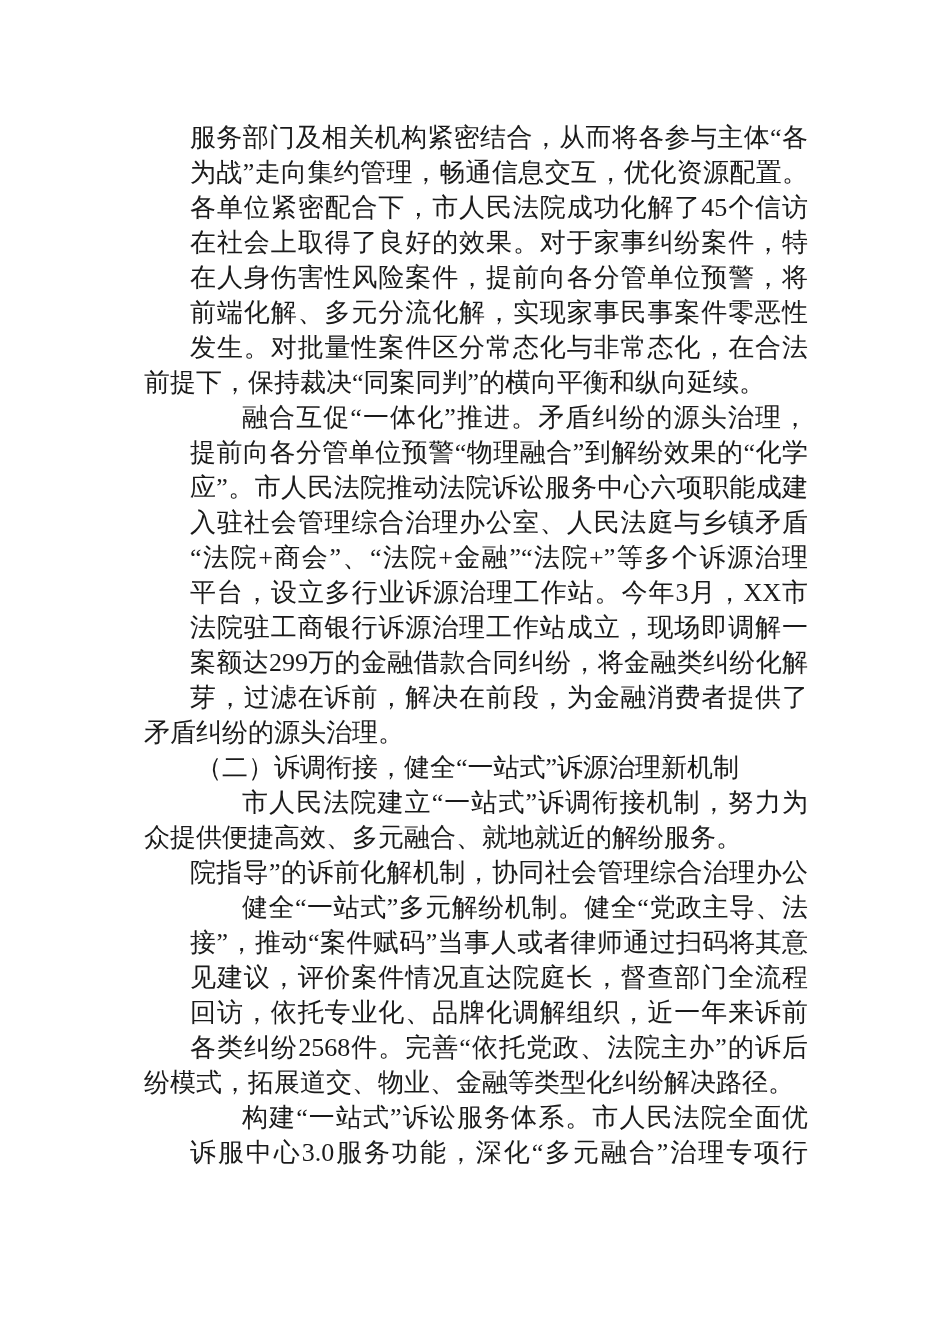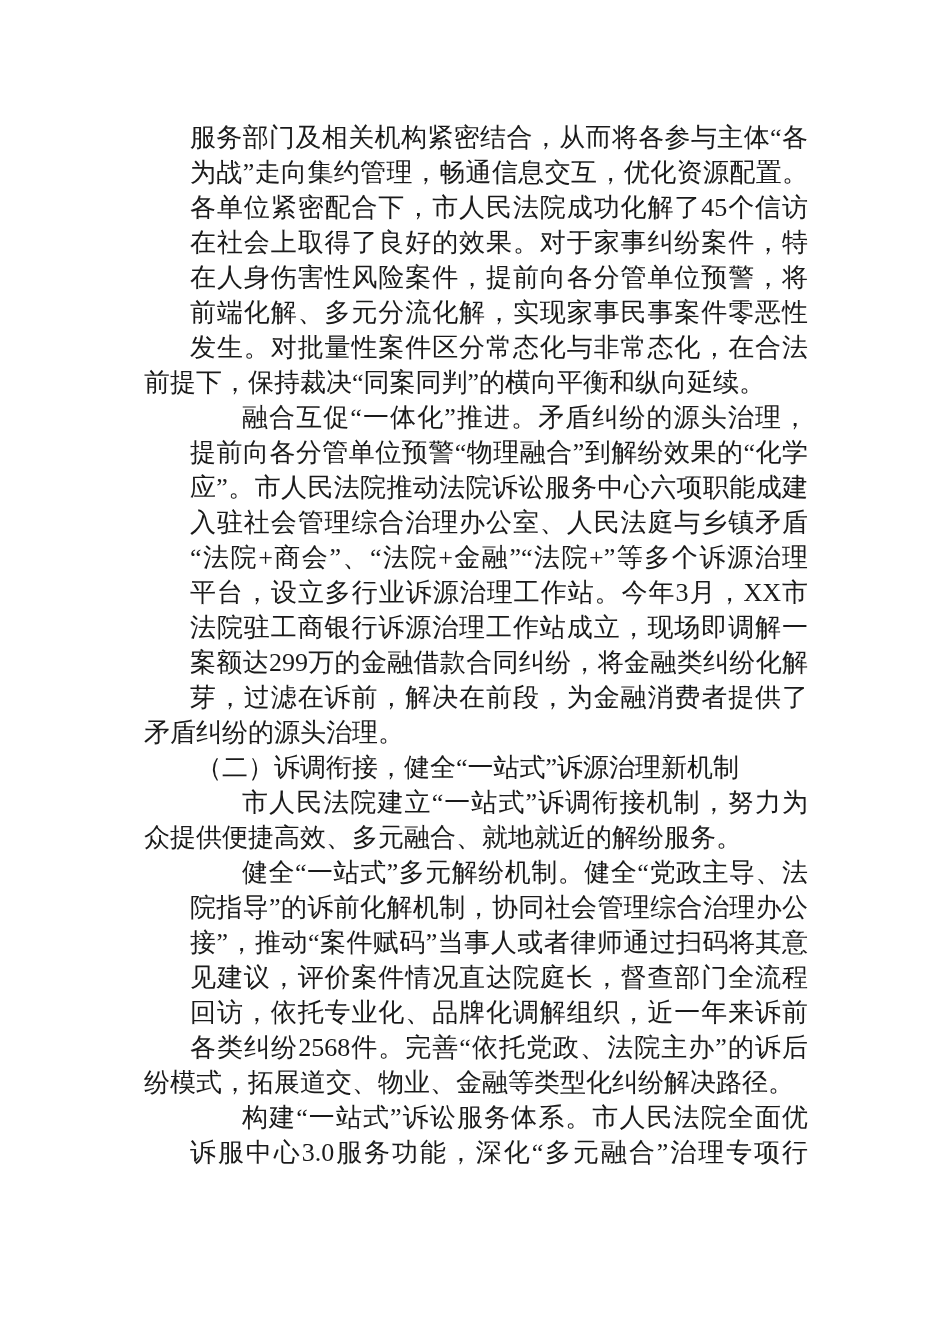--- a/index.html
+++ b/index.html
@@ -61,22 +61,22 @@
       <div class="line just">入驻社会管理综合治理办公室、人民法庭与乡镇矛盾调解</div>
       <div class="line just">“法院+商会”、“法院+金融”“法院+”等多个诉源治理</div>
       <div class="line just">平台，设立多行业诉源治理工作站。今年3月，XX市人民</div>
       <div class="line just">法院驻工商银行诉源治理工作站成立，现场即调解一起涉</div>
       <div class="line just">案额达299万的金融借款合同纠纷，将金融类纠纷化解在萌</div>
       <div class="line just">芽，过滤在诉前，解决在前段，为金融消费者提供了省时</div>
       <div class="line">矛盾纠纷的源头治理。</div>
       <div class="line indent heading">（二）诉调衔接，健全“一站式”诉源治理新机制</div>
       <div class="line just indent">市人民法院建立“一站式”诉调衔接机制，努力为群</div>
       <div class="line">众提供便捷高效、多元融合、就地就近的解纷服务。</div>
+      <div class="line just">院指导”的诉前化解机制，协同社会管理综合治理办公室</div>
       <div class="line just indent">健全“一站式”多元解纷机制。健全“党政主导、法</div>
-      <div class="line just">院指导”的诉前化解机制，协同社会管理综合治理办公室</div>
       <div class="line just">接”，推动“案件赋码”当事人或者律师通过扫码将其意</div>
       <div class="line just">见建议，评价案件情况直达院庭长，督查部门全流程跟踪</div>
       <div class="line just">回访，依托专业化、品牌化调解组织，近一年来诉前化解</div>
       <div class="line just">各类纠纷2568件。完善“依托党政、法院主办”的诉后解</div>
       <div class="line">纷模式，拓展道交、物业、金融等类型化纠纷解决路径。</div>
       <div class="line just indent">构建“一站式”诉讼服务体系。市人民法院全面优化</div>
       <div class="line just">诉服中心3.0服务功能，深化“多元融合”治理专项行动，</div>
     </div>
 </div>
 

